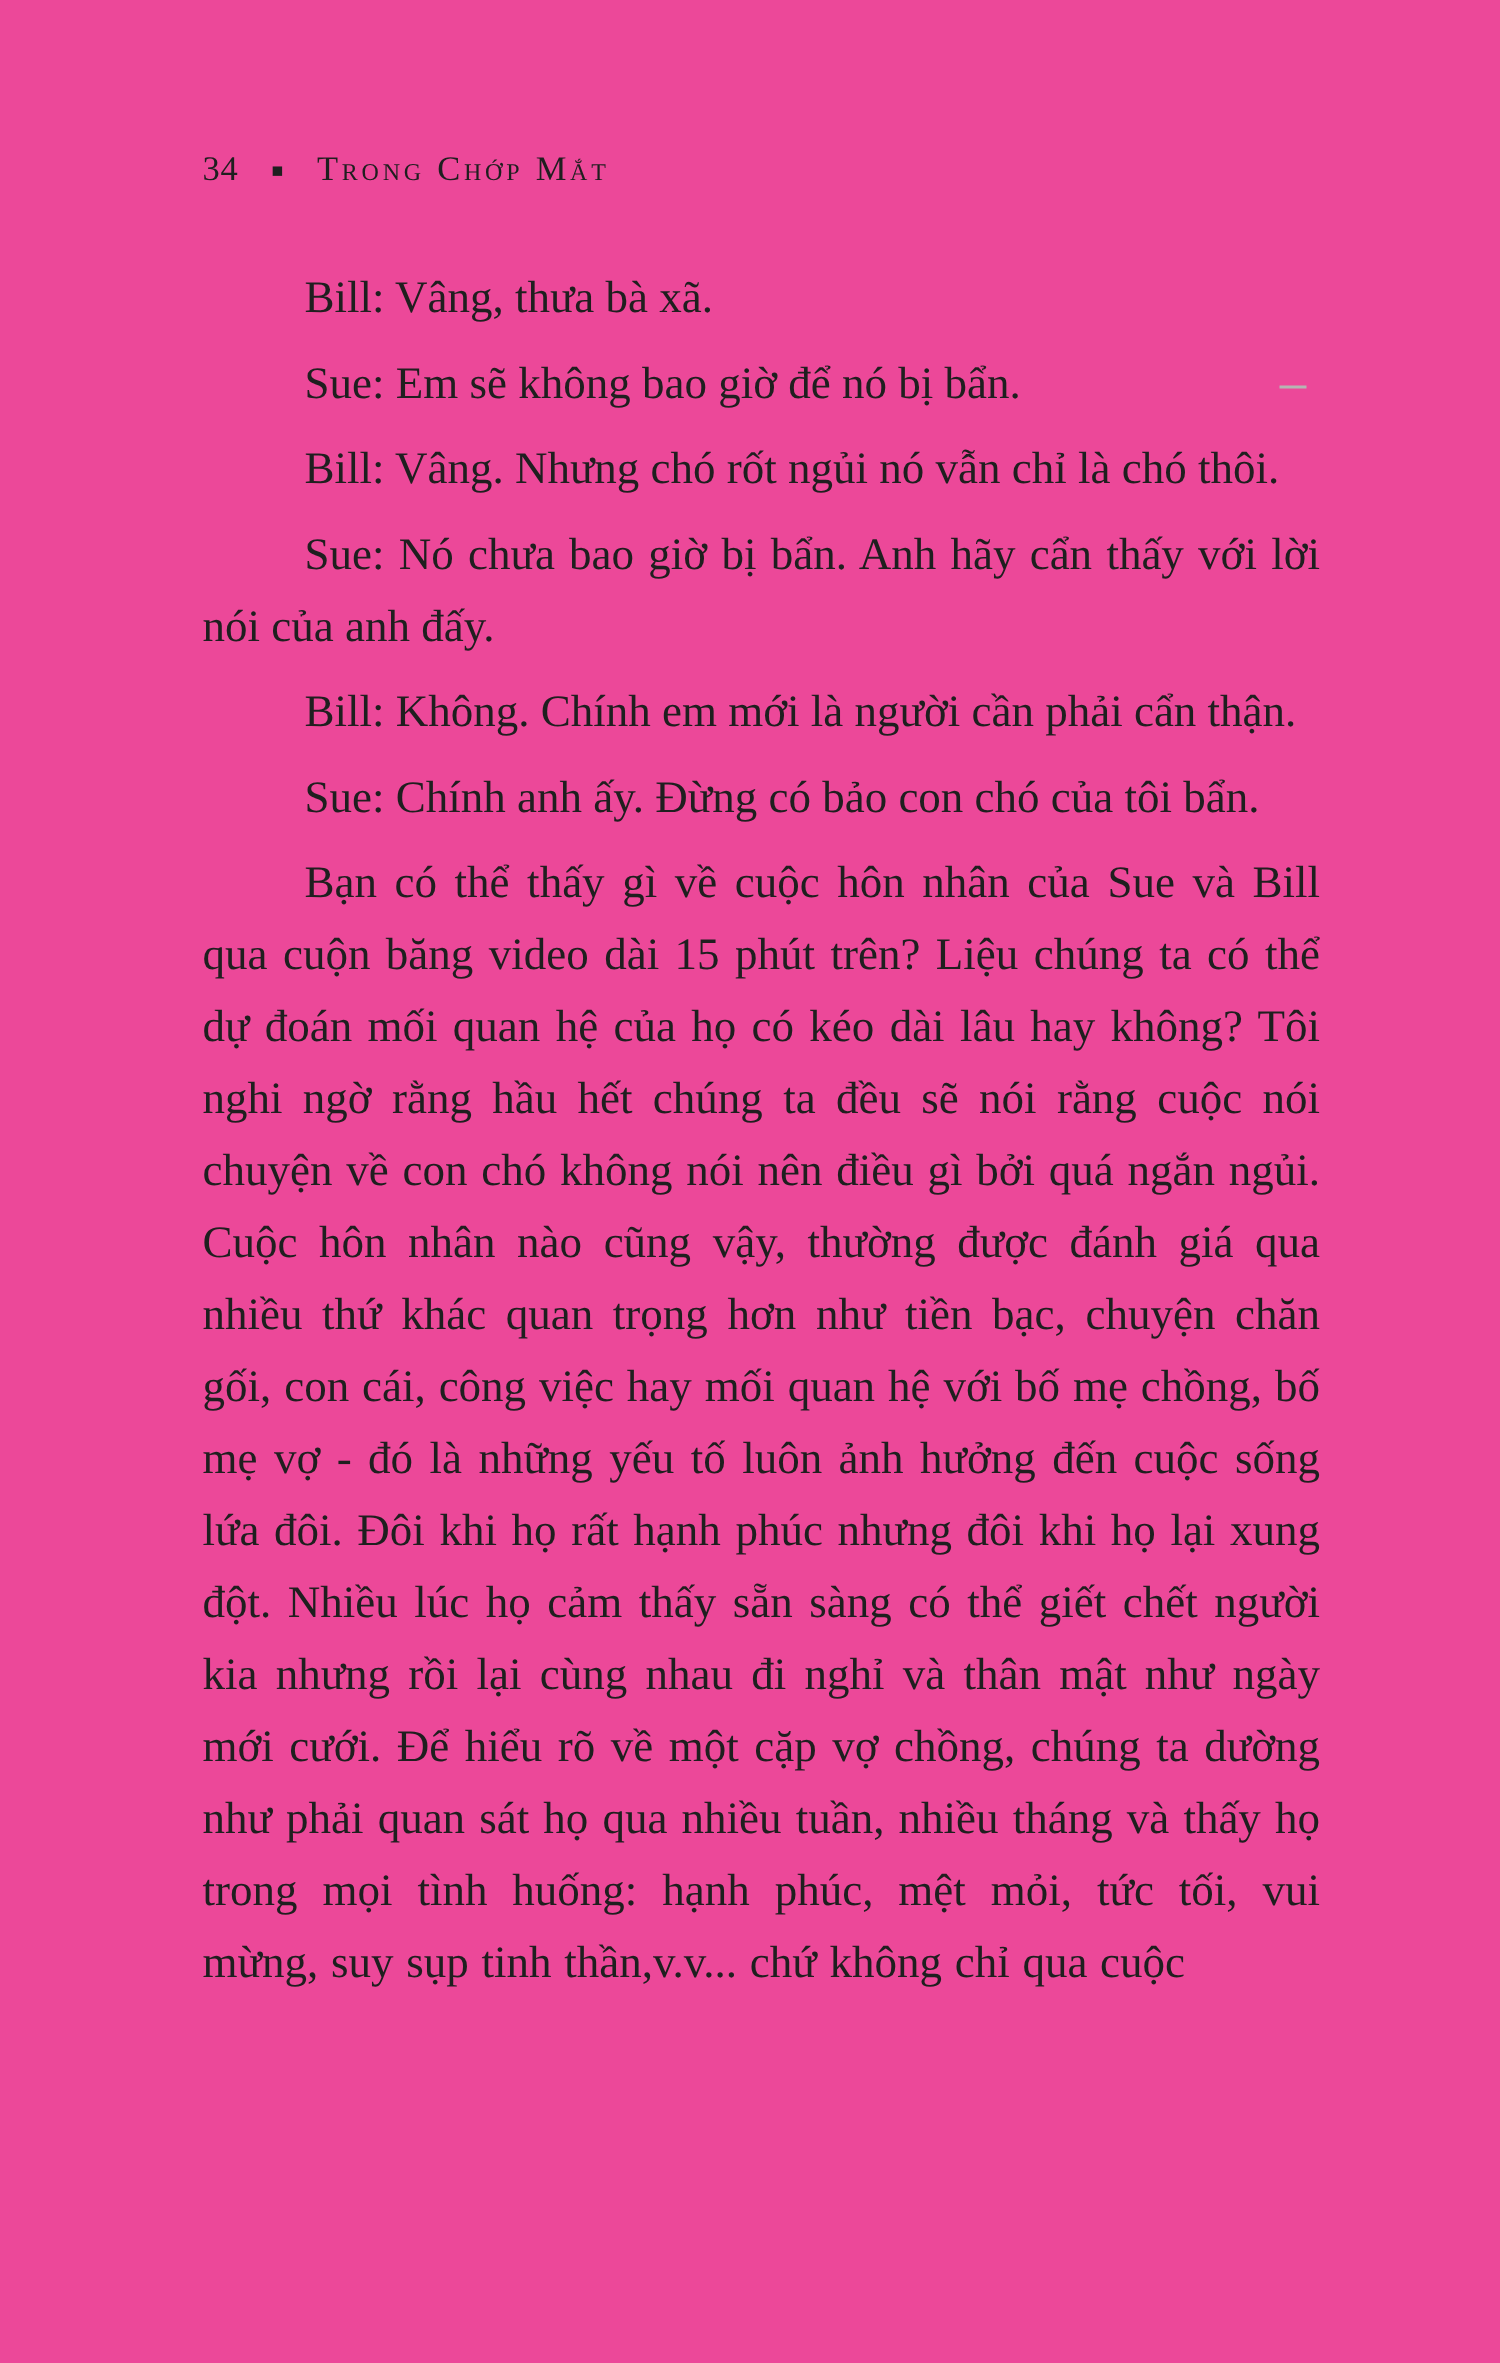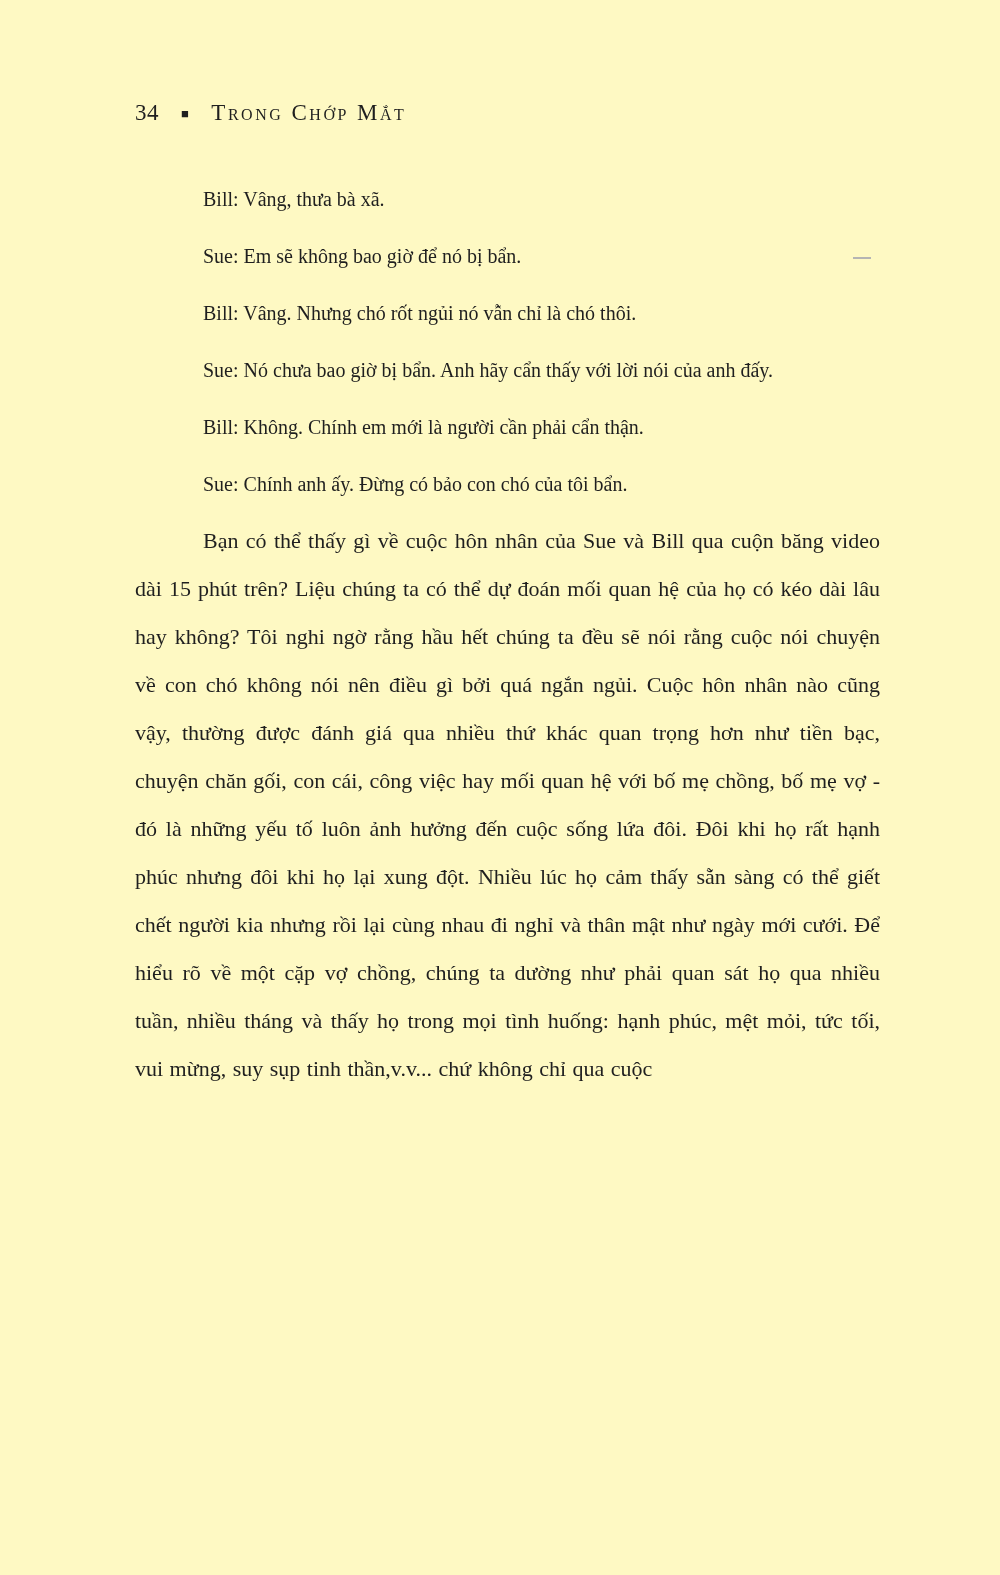--- a/index.html
+++ b/index.html
@@ -5,21 +5,21 @@
   html, body {
     margin: 0;
     padding: 0;
     background: #e9e9e7;
   }
   .page {
     position: relative;
     width: 1000px;
     height: 1575px;
     margin: 0 auto;
-    background: #fef9c3;
+    background: #ec4899;
     color: #1f1f1f;
     font-family: "Liberation Serif", "DejaVu Serif", serif;
     box-sizing: border-box;
     padding: 100px 120px 0 135px;
     overflow: hidden;
   }
   .running-header {
     font-size: 23px;
     line-height: 26px;
     letter-spacing: 0.5px;
@@ -36,36 +36,36 @@
   .running-header .running-title {
     font-variant: small-caps;
     letter-spacing: 2.5px;
   }
   .text-block {
     margin-top: 48px;
     width: 745px;
   }
   p.dialogue {
     margin: 0 0 9px 0;
-    font-size: 20px;
+    font-size: 30px;
     line-height: 48px;
     text-indent: 68px;
     text-align: justify;
   }
   h2.section-heading {
     margin: 26px 0 26px 0;
     font-size: 27px;
     font-weight: normal;
     letter-spacing: 1.5px;
     text-indent: 68px;
     line-height: 34px;
   }
   p.body-para {
     margin: 0;
-    font-size: 22px;
+    font-size: 30px;
     line-height: 48px;
     text-indent: 68px;
     text-align: justify;
     word-spacing: 1px;
   }
   .scan-artifact {
     position: absolute;
     left: 853px;
     top: 257px;
     width: 18px;

